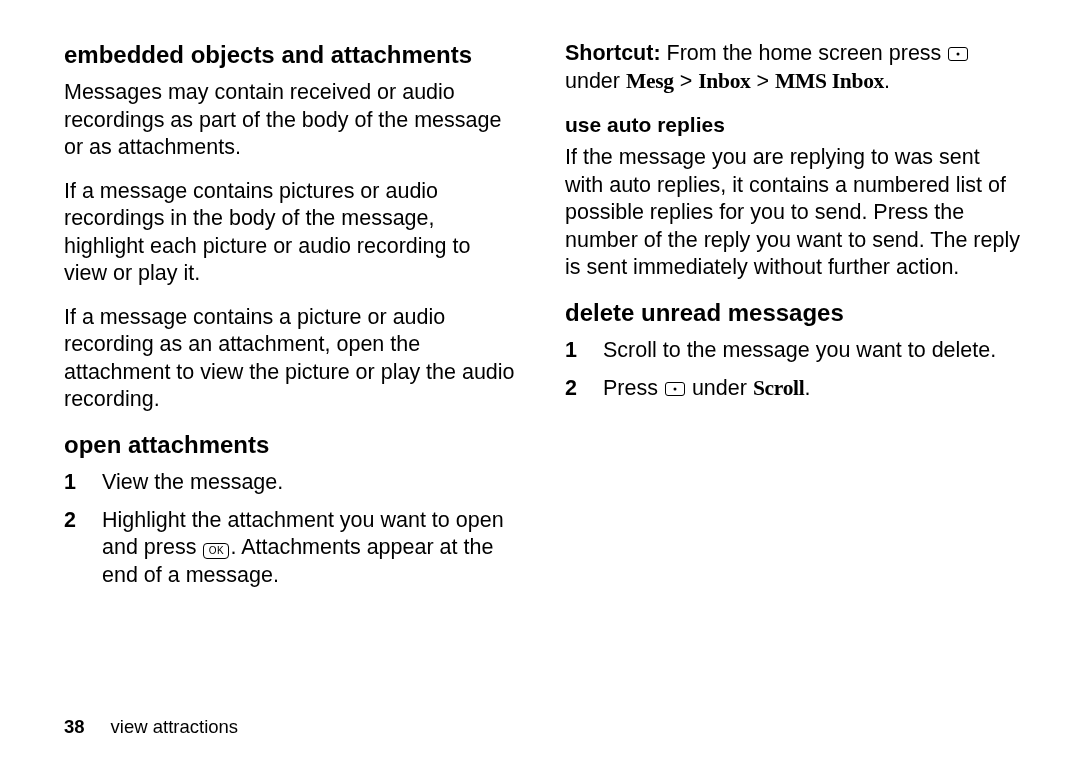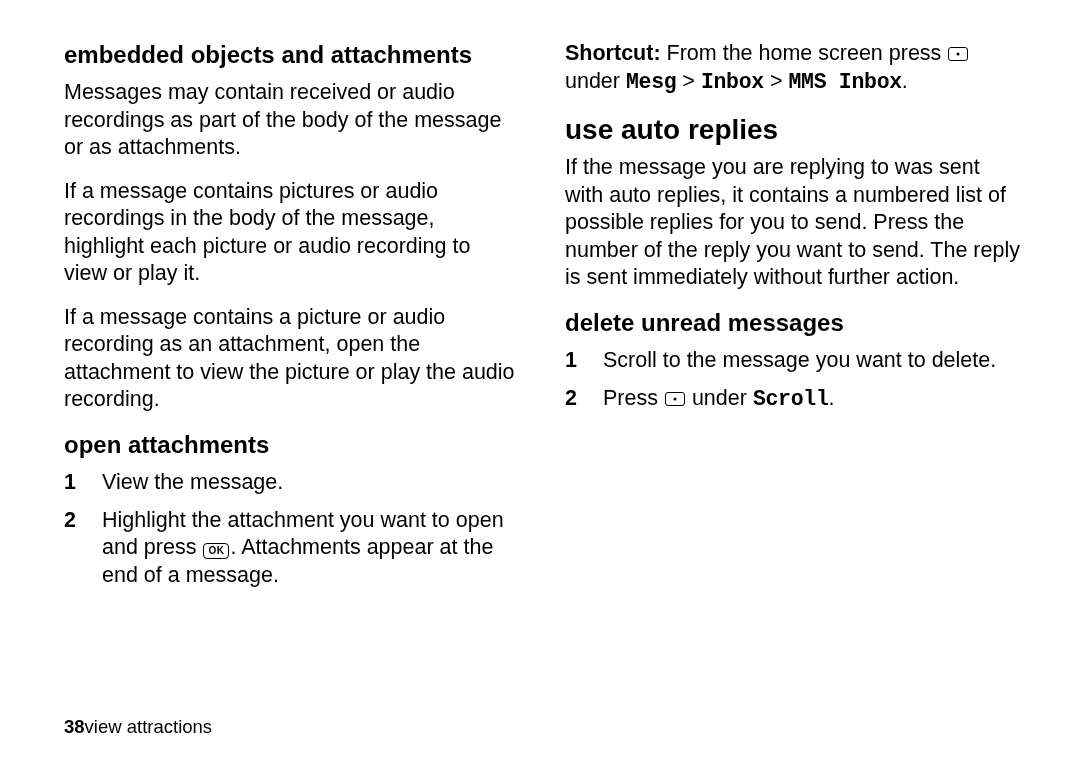--- a/index.html
+++ b/index.html
@@ -25,21 +25,21 @@
     font-family: Arial, Helvetica, sans-serif;
     font-weight: 700;
     font-size: 24px;
     line-height: 1.22;
     margin: 0 0 10px 0;
     letter-spacing: 0;
   }
   h3 {
     font-family: Arial, Helvetica, sans-serif;
     font-weight: 700;
-    font-size: 28px;
+    font-size: 21px;
     margin: 14px 0 6px 0;
     line-height: 1.3;
   }
   p {
     font-size: 21.5px;
     line-height: 1.28;
     margin: 0 0 16px 0;
     font-weight: 400;
   }
   .ol {
@@ -55,21 +55,21 @@
   }
   .li .num {
     font-weight: 700;
     width: 38px;
     flex: 0 0 38px;
   }
   .li .txt {
     flex: 1;
   }
   .b { font-weight: 700; }
-  .cond { font-family: Liberation Mono, monospace; font-stretch: condensed; letter-spacing: -0.3px; }
+  .cond { font-family: Liberation Serif, serif; font-stretch: condensed; letter-spacing: -0.3px; }
   .sep { letter-spacing: 0; }
   .softkey-icon {
     display: inline-block;
     width: 18px;
     height: 12px;
     border: 1.8px solid #000;
     border-radius: 3px;
     position: relative;
     vertical-align: -1px;
     margin: 0 1px;
@@ -87,34 +87,35 @@
   }
   .ok-icon {
     display: inline-flex;
     align-items: center;
     justify-content: center;
     width: 24px;
     height: 14px;
     border: 1.5px solid #000;
     border-radius: 4px;
     font-size: 10px;
-    font-weight: 700;
+    font-weight: 400;
     vertical-align: 0px;
     line-height: 14px;
     margin: 0 1px;
     letter-spacing: 0.5px;
   }
   .footer {
     position: absolute;
     left: 64px;
     bottom: 28px;
     font-size: 18.5px;
   }
   .footer .pn {
     font-weight: 700;
+    margin-right: 26px;
   }
 </style>
 </head>
 <body>
 
 <div class="page">
 
   <div class="col">
     <h2>embedded objects and attachments</h2>
     <p>Messages may contain received or audio recordings as part of the body of the message or as attachments.</p>

